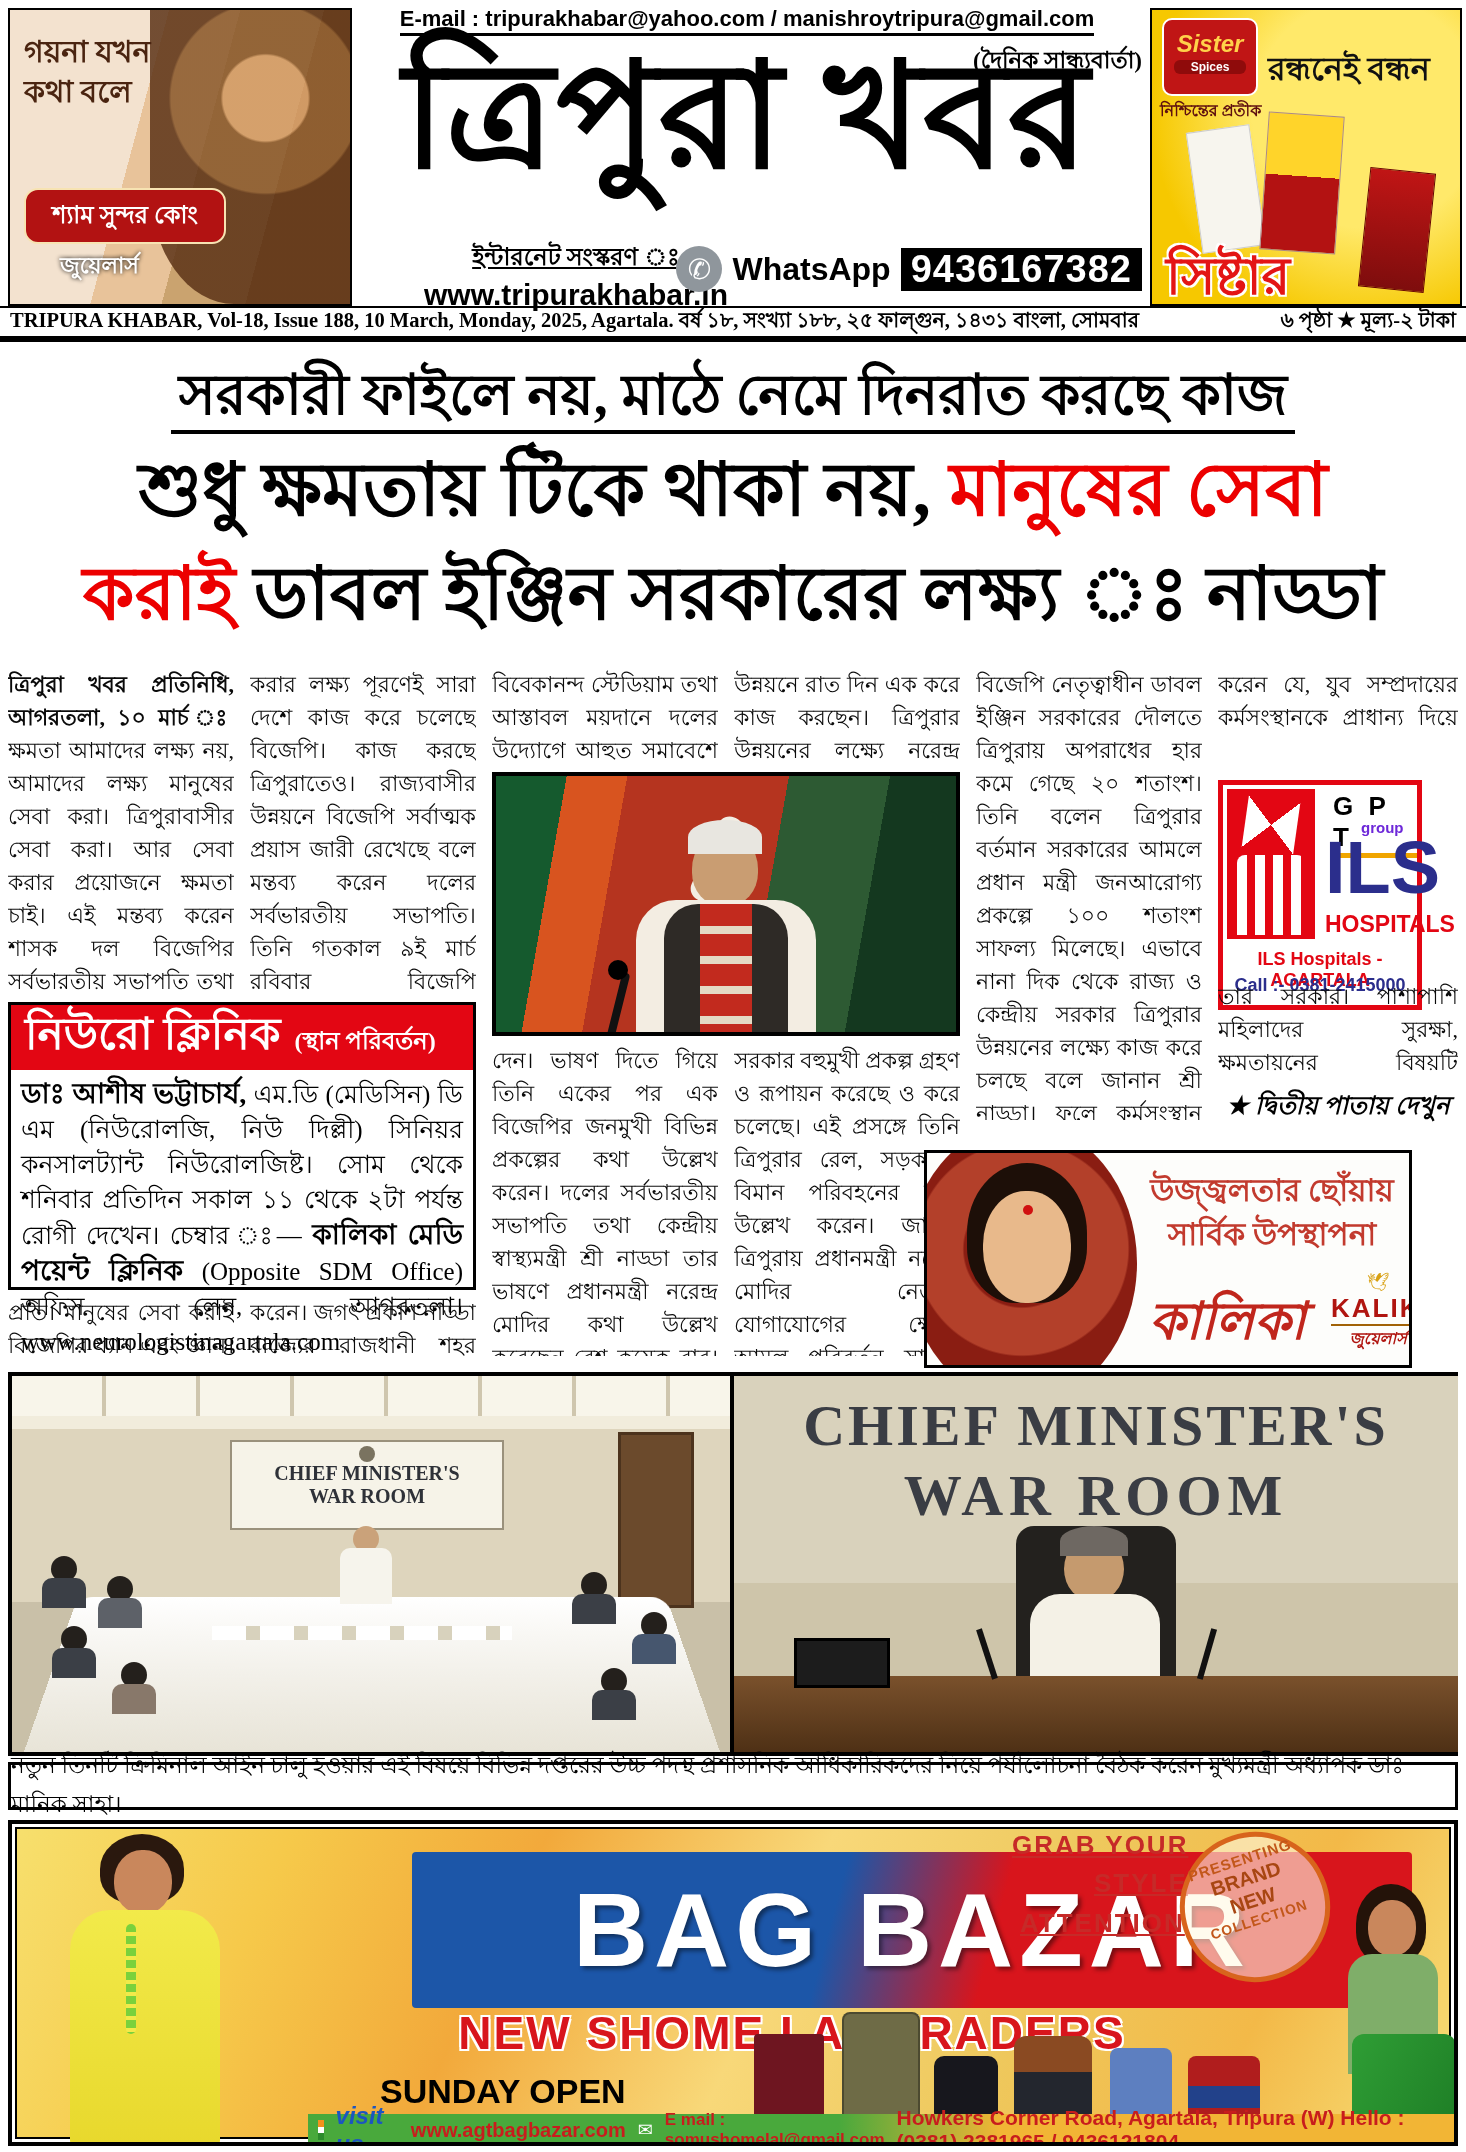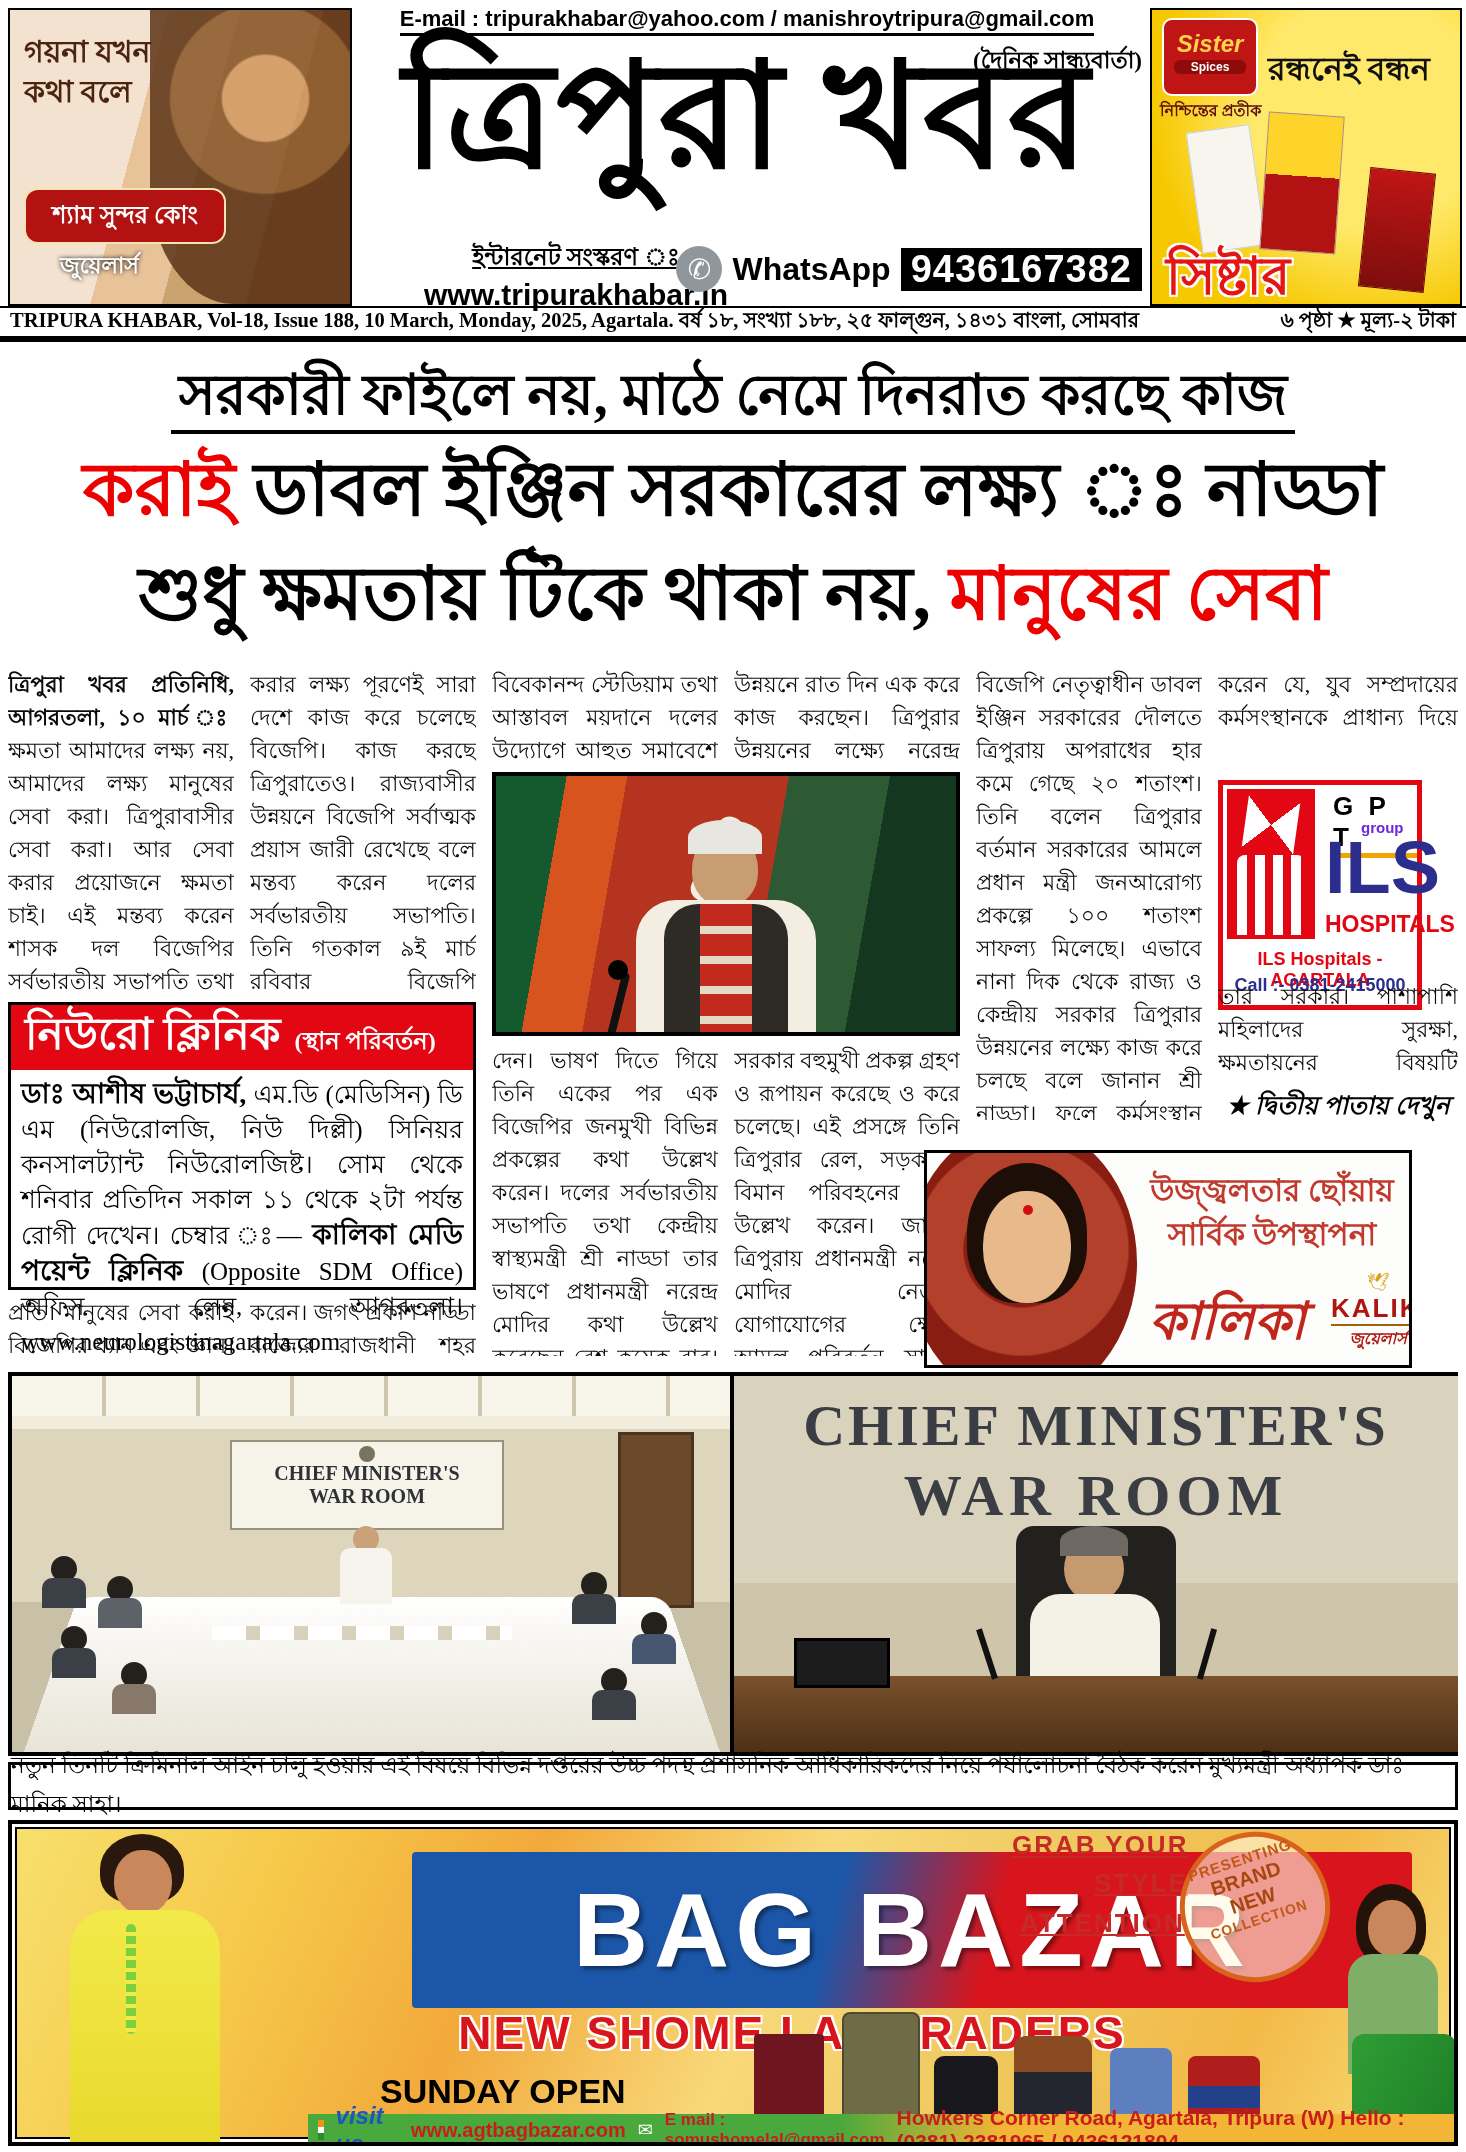--- a/index.html
+++ b/index.html
@@ -88,24 +88,24 @@
     <span class="bn b" style="font-size:20.5px;">TRIPURA KHABAR, Vol-18, Issue 188, 10 March, Monday, 2025, Agartala. বর্ষ ১৮, সংখ্যা ১৮৮, ২৫ ফাল্গুন, ১৪৩১ বাংলা, সোমবার</span>
     <span class="bn b" style="font-size:20.5px;">৬ পৃষ্ঠা ★ মূল্য-২ টাকা</span>
   </div>
 
   <div class="abs bn b" style="left:0;top:352px;width:1466px;text-align:center;">
     <span style="font-size:56px;border-bottom:4px solid #000;padding:0 8px 4px;">সরকারী ফাইলে নয়, মাঠে নেমে দিনরাত করছে কাজ</span>
   </div>
 
   <div class="abs bn b" style="left:0;top:438px;width:1466px;text-align:center;font-size:74px;line-height:104px;">
     <div>
+      <span style="color:#000;">শুধু ক্ষমতায় টিকে থাকা নয়, </span><span style="color:#ec0000;">মানুষের সেবা</span>
+    </div>
+    <div>
       <span style="color:#ec0000;">করাই </span><span style="color:#000;">ডাবল ইঞ্জিন সরকারের লক্ষ্য ঃ নাড্ডা</span>
-    </div>
-    <div>
-      <span style="color:#000;">শুধু ক্ষমতায় টিকে থাকা নয়, </span><span style="color:#ec0000;">মানুষের সেবা</span>
     </div>
   </div>
 
   <div class="abs body-col bn" style="left:8px;top:668px;width:226px;height:330px;overflow:hidden;">
     <span class="lead-in">ত্রিপুরা খবর প্রতিনিধি, আগরতলা, ১০ মার্চ ঃ</span><span> ক্ষমতা আমাদের লক্ষ্য নয়, আমাদের লক্ষ্য মানুষের সেবা করা। ত্রিপুরাবাসীর সেবা করা। আর সেবা করার প্রয়োজনে ক্ষমতা চাই। এই মন্তব্য করেন শাসক দল বিজেপির সর্বভারতীয় সভাপতি তথা কেন্দ্রীয় মন্ত্রী জগৎ প্রকাশ নাড্ডা। তিনি বলেন তার দলের ক্ষমতার প্রতি কোন মোহ নেই। মোহ রয়েছে মানুষের সেবা করার</span>
   </div>
   <div class="abs body-col bn" style="left:250px;top:668px;width:226px;height:330px;overflow:hidden;">
     <span>করার লক্ষ্য পূরণেই সারা দেশে কাজ করে চলেছে বিজেপি। কাজ করছে ত্রিপুরাতেও। রাজ্যবাসীর উন্নয়নে বিজেপি সর্বাত্মক প্রয়াস জারী রেখেছে বলে মন্তব্য করেন দলের সর্বভারতীয় সভাপতি। তিনি গতকাল ৯ই মার্চ রবিবার বিজেপি নেতৃত্বাধীন ত্রিপুরা সরকারের দ্বিতীয় বর্ষপূর্তি উপলক্ষ্যে আয়োজিত অনুষ্ঠানে ভাষণ দিতে গিয়ে উল্লেখিত অভিমত প্রকাশ</span>
   </div>
   <div class="abs body-col bn" style="left:492px;top:668px;width:226px;height:100px;overflow:hidden;">

